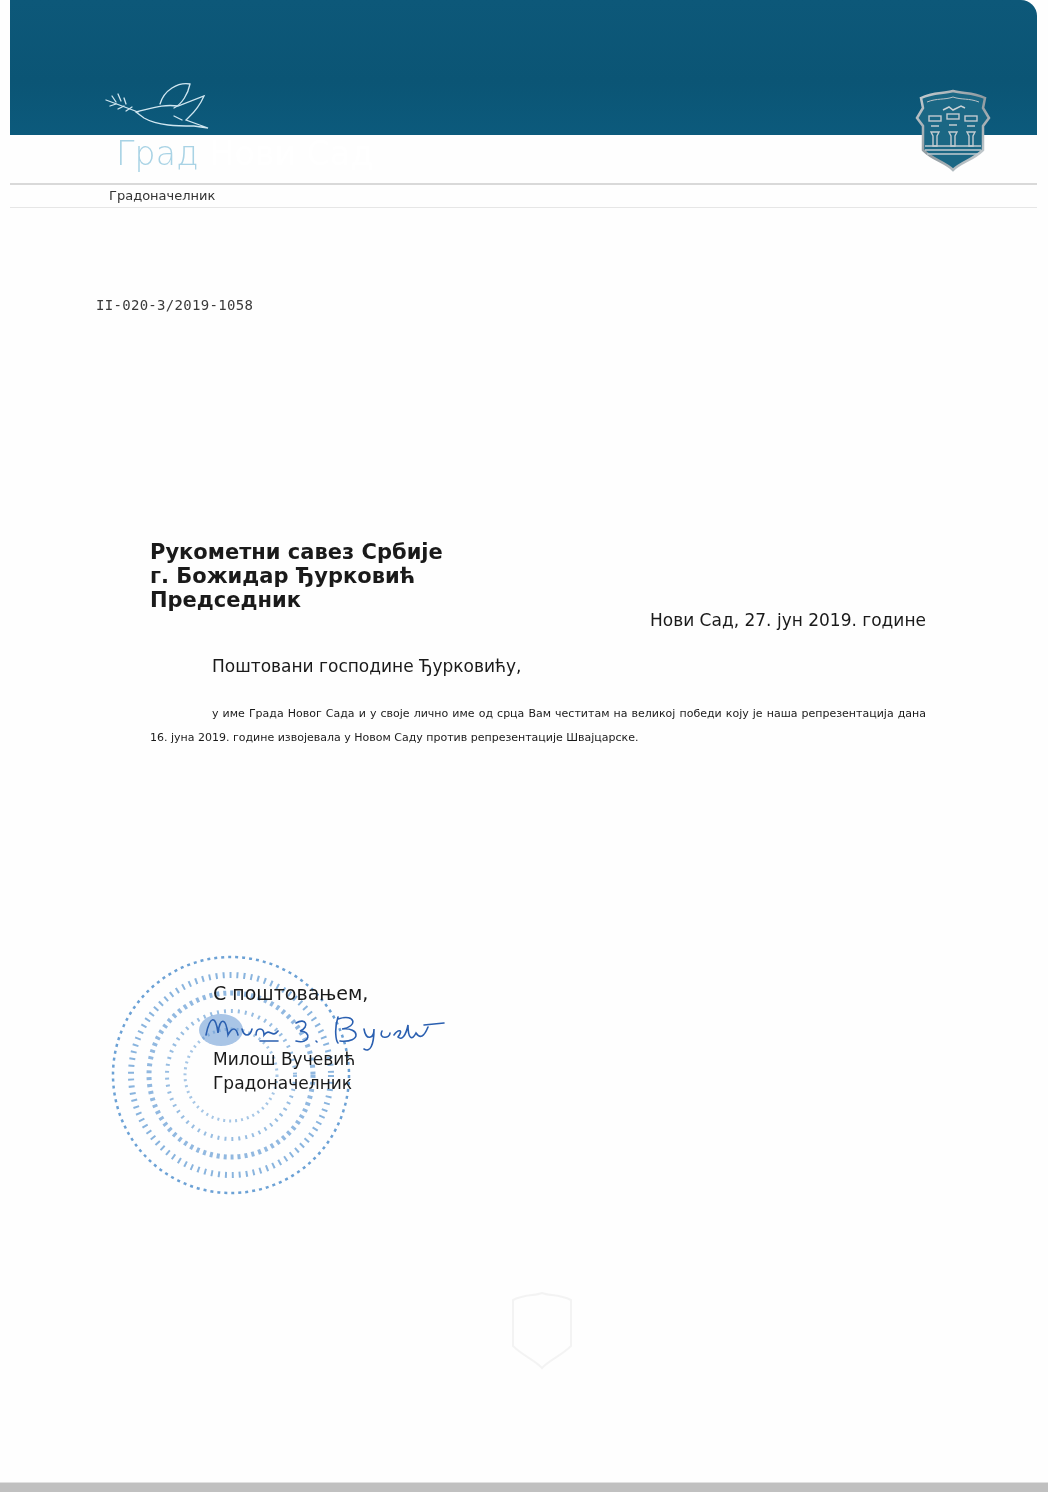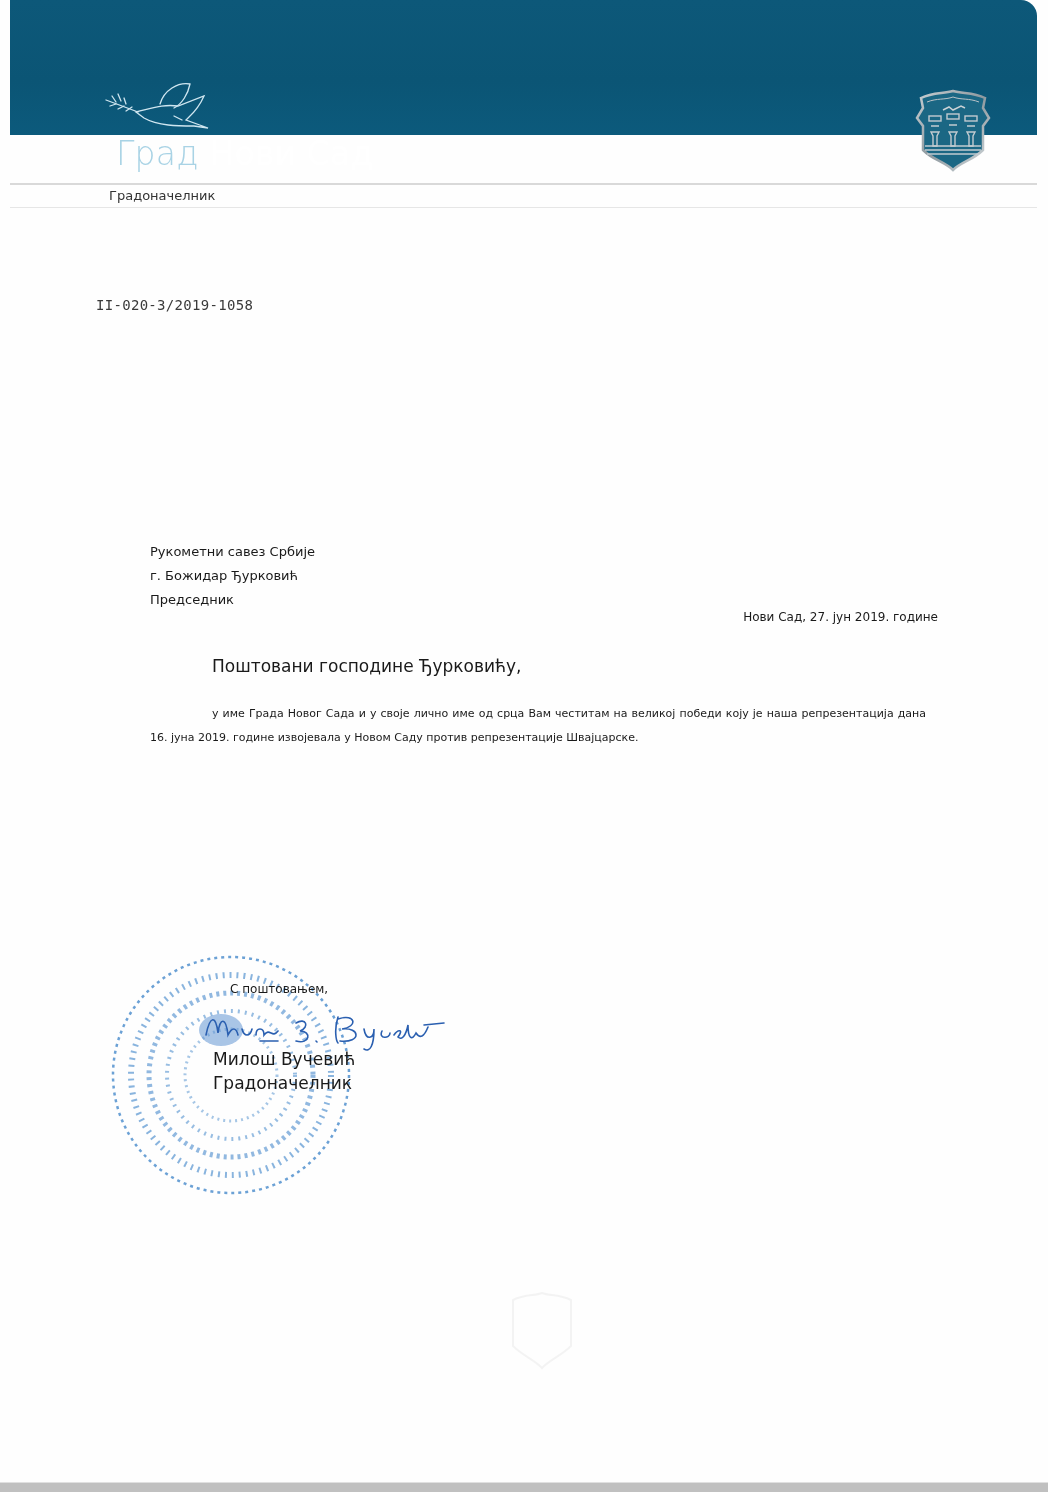--- a/index.html
+++ b/index.html
@@ -24,30 +24,30 @@
   .crest { position: absolute; left: 903px; top: 88px; width: 80px; height: 85px; }
   .rule-top { position: absolute; left: 10px; top: 183px; width: 1027px; height: 2px; background: #d9d9d9; }
   .rule-bottom { position: absolute; left: 10px; top: 207px; width: 1027px; height: 1px; background: #e6e6e6; }
   .office {
     position: absolute; left: 109px; top: 188px; font-size: 13px; color: #333;
   }
   .ref {
     position: absolute; left: 96px; top: 297px; font-family: "DejaVu Sans Mono", monospace;
     font-size: 14px; color: #3a3a3a; letter-spacing: 0.3px;
   }
-  .recipient { position: absolute; left: 150px; top: 540px; font-size: 13px; font-weight: normal; line-height: 24px; }
+  .recipient { position: absolute; left: 150px; top: 540px; font-size: 21px; font-weight: bold; line-height: 24px; }
   .recipient div { font-family: "DejaVu Sans", sans-serif; }
-  .place-date { position: absolute; right: 110px; top: 610px; font-size: 12px; }
+  .place-date { position: absolute; right: 122px; top: 610px; font-size: 17px; }
   .salutation { position: absolute; left: 212px; top: 656px; font-size: 17px; }
   .body-text {
     position: absolute; left: 150px; top: 702px; width: 776px; font-size: 11px; line-height: 24.4px;
     text-align: justify;
   }
   .body-text p { margin: 0; text-indent: 62px; }
-  .closing { position: absolute; left: 230px; top: 982px; font-size: 12px; }
+  .closing { position: absolute; left: 213px; top: 982px; font-size: 19px; }
   .sign-name { position: absolute; left: 213px; top: 1047px; font-size: 17px; line-height: 24px; }
   .signature { position: absolute; left: 198px; top: 1005px; width: 250px; height: 50px; }
   .stamp { position: absolute; left: 96px; top: 945px; width: 270px; height: 260px; opacity: 0.75; }
   .watermark { position: absolute; left: 505px; top: 1290px; width: 75px; height: 80px; opacity: 0.06; }
   .bottom-bar { position: absolute; left: 0; top: 1482px; width: 1048px; height: 10px; background: #c0c0c0; border-top: 1px solid #e0e0e0; }
 </style>
 </head>
 <body>
 
 <div class="header-band">

